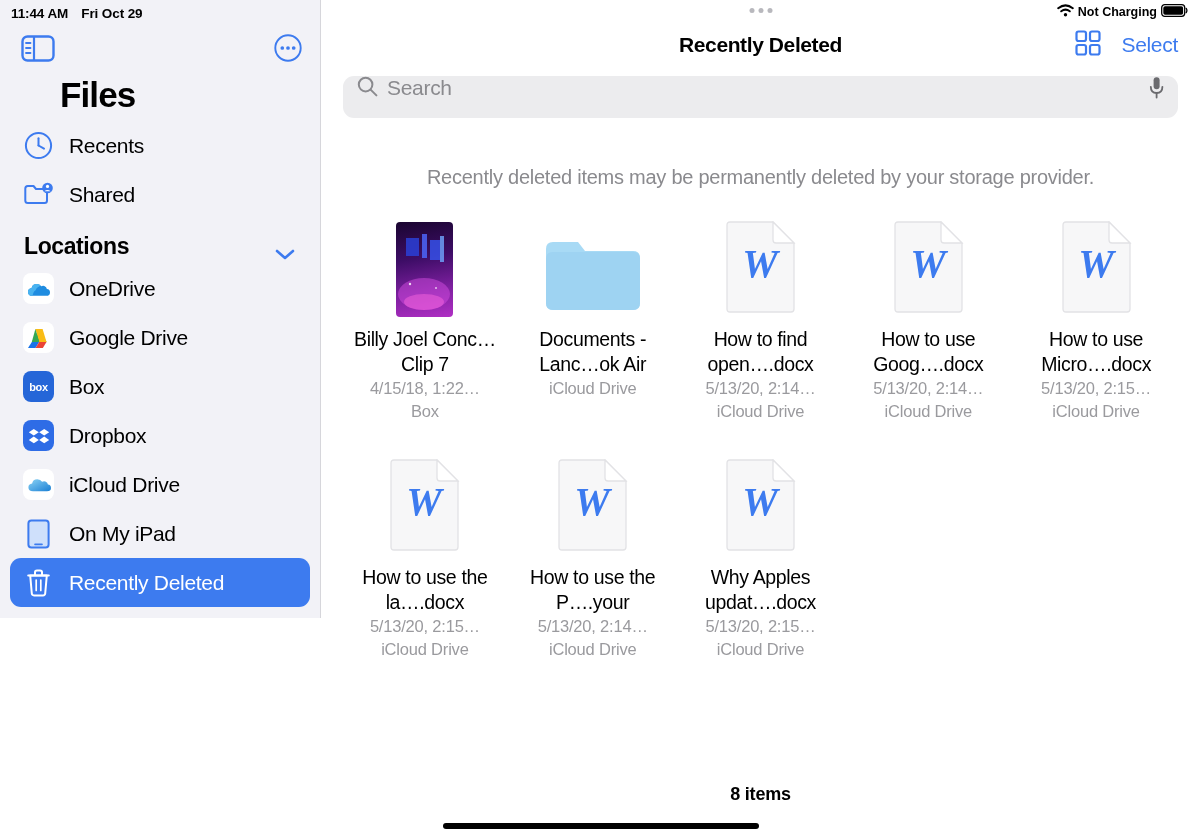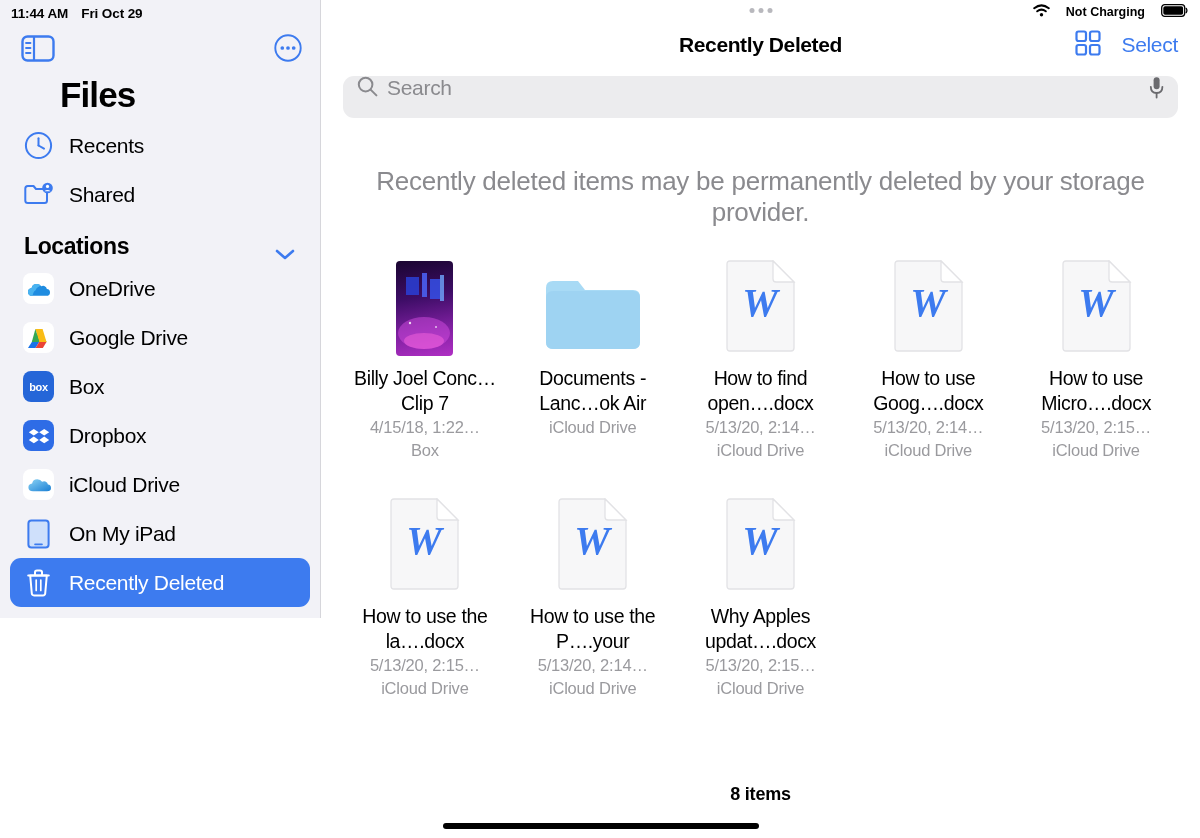--- a/index.html
+++ b/index.html
@@ -55,21 +55,21 @@
   
   .tile { width:31px; height:31px; border-radius:8px; display:flex; align-items:center; justify-content:center; overflow:hidden; }
   .tile-white { background:#fff; }
   .tile-box { background:#2566d8; color:#fff; font-size:11px; font-weight:bold; letter-spacing:-0.3px; }
   .tile-db { background:#2e6ce6; }
 
   
   .main { flex:1; height:838px; background:#fff; position:relative; overflow:hidden; }
   .status-right {
     position:absolute; top:4px; right:12px;
-    display:flex; align-items:center; gap:16px;
+    display:flex; align-items:center; gap:4px;
     font-size:12.5px; font-weight:bold; color:#000;
   }
   .grabber {
     position:absolute; top:8px; left:50%; transform:translateX(-50%);
     display:flex; gap:4px;
   }
   .grabber span { width:5px; height:5px; border-radius:50%; background:#b8b8bd; }
   .main-toolbar {
     position:relative; height:46px; margin-top:22px;
     display:flex; align-items:center; justify-content:center;
@@ -80,21 +80,21 @@
     display:flex; align-items:center; gap:20px;
   }
   .select-btn { font-size:21px; color:#3d7bef; letter-spacing:-0.3px; }
   .searchbar {
     margin:8px 22px 0 22px; height:42px;
     background:#ececee; border-radius:11px;
     display:flex; padding:0 14px; gap:9px;
   }
   .search-ph { font-size:21px; color:#8a8a8e; letter-spacing:-0.3px; flex:1; }
   .notice {
-    text-align:center; font-size:26px; color:#8a8a8e;
+    text-align:center; font-size:20px; color:#8a8a8e;
     padding:48px 20px 0 20px; letter-spacing:-0.25px;
   }
   .grid {
     display:grid;
     grid-template-columns:repeat(5,1fr);
     padding:24px 20px 0 20px;
     row-gap:28px;
   }
   .cell { display:flex; flex-direction:column; align-items:center; }
   .thumb-wrap { height:104px; display:flex; align-items:flex-end; justify-content:center; margin-bottom:10px; }

